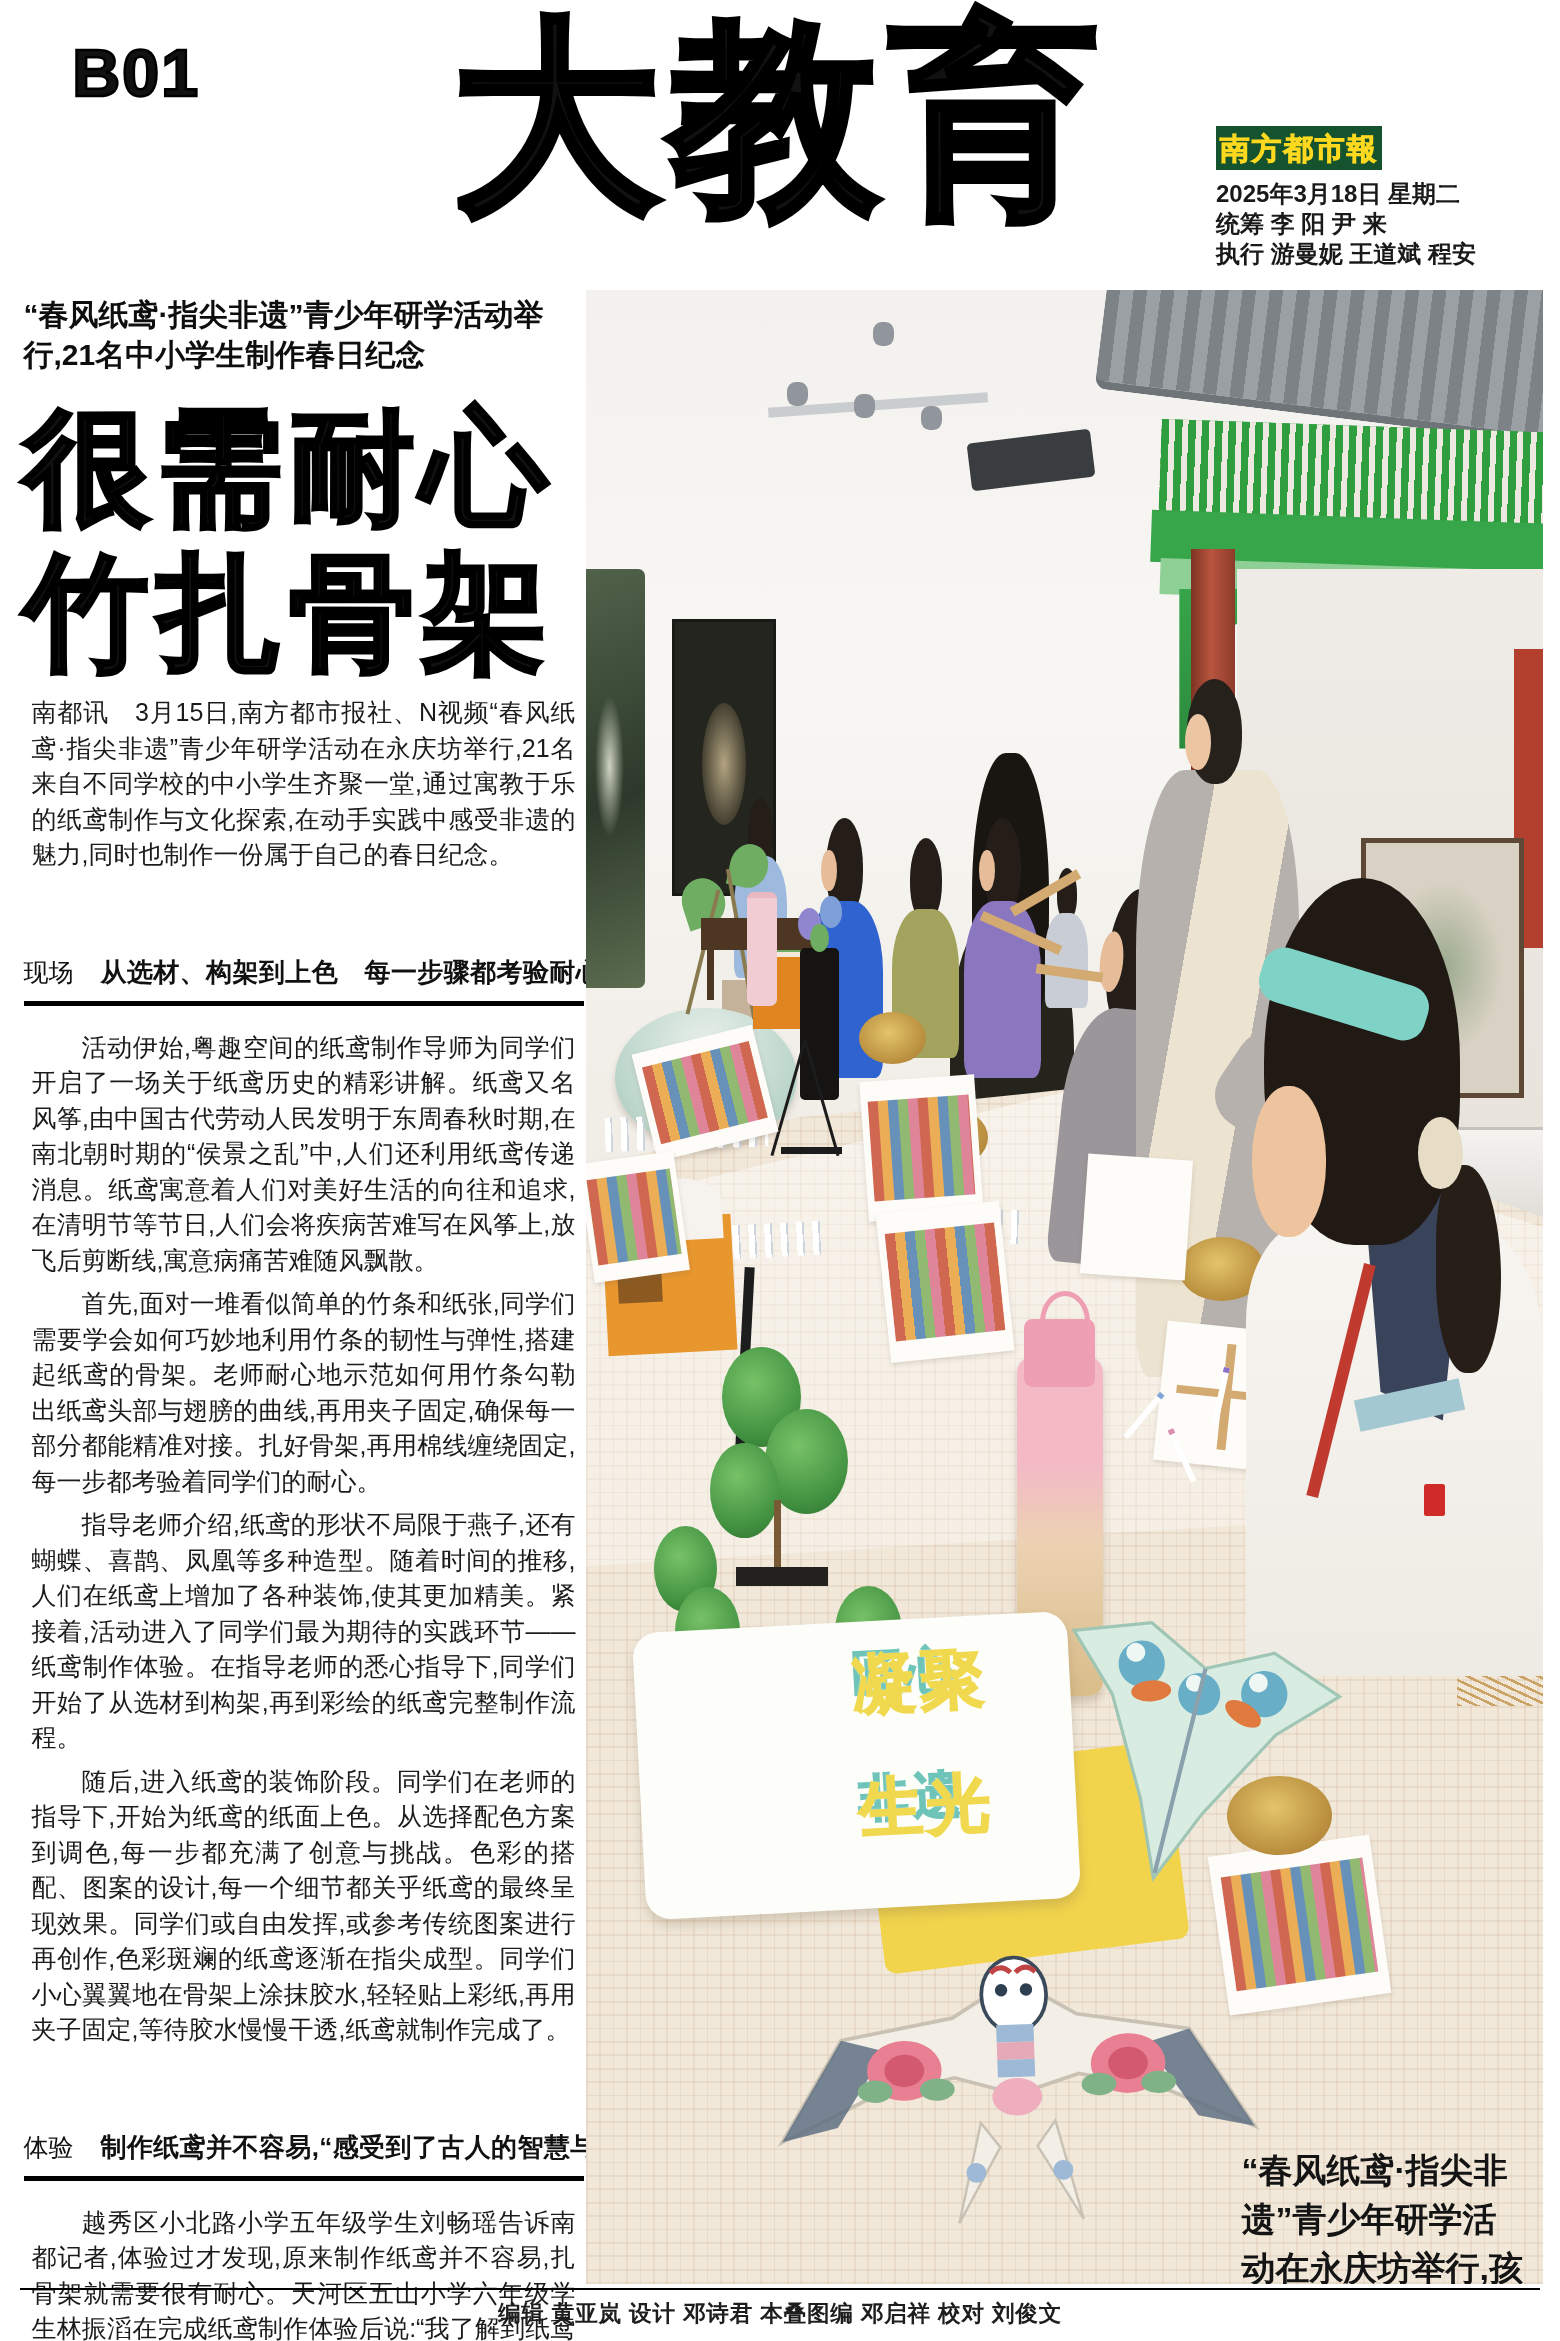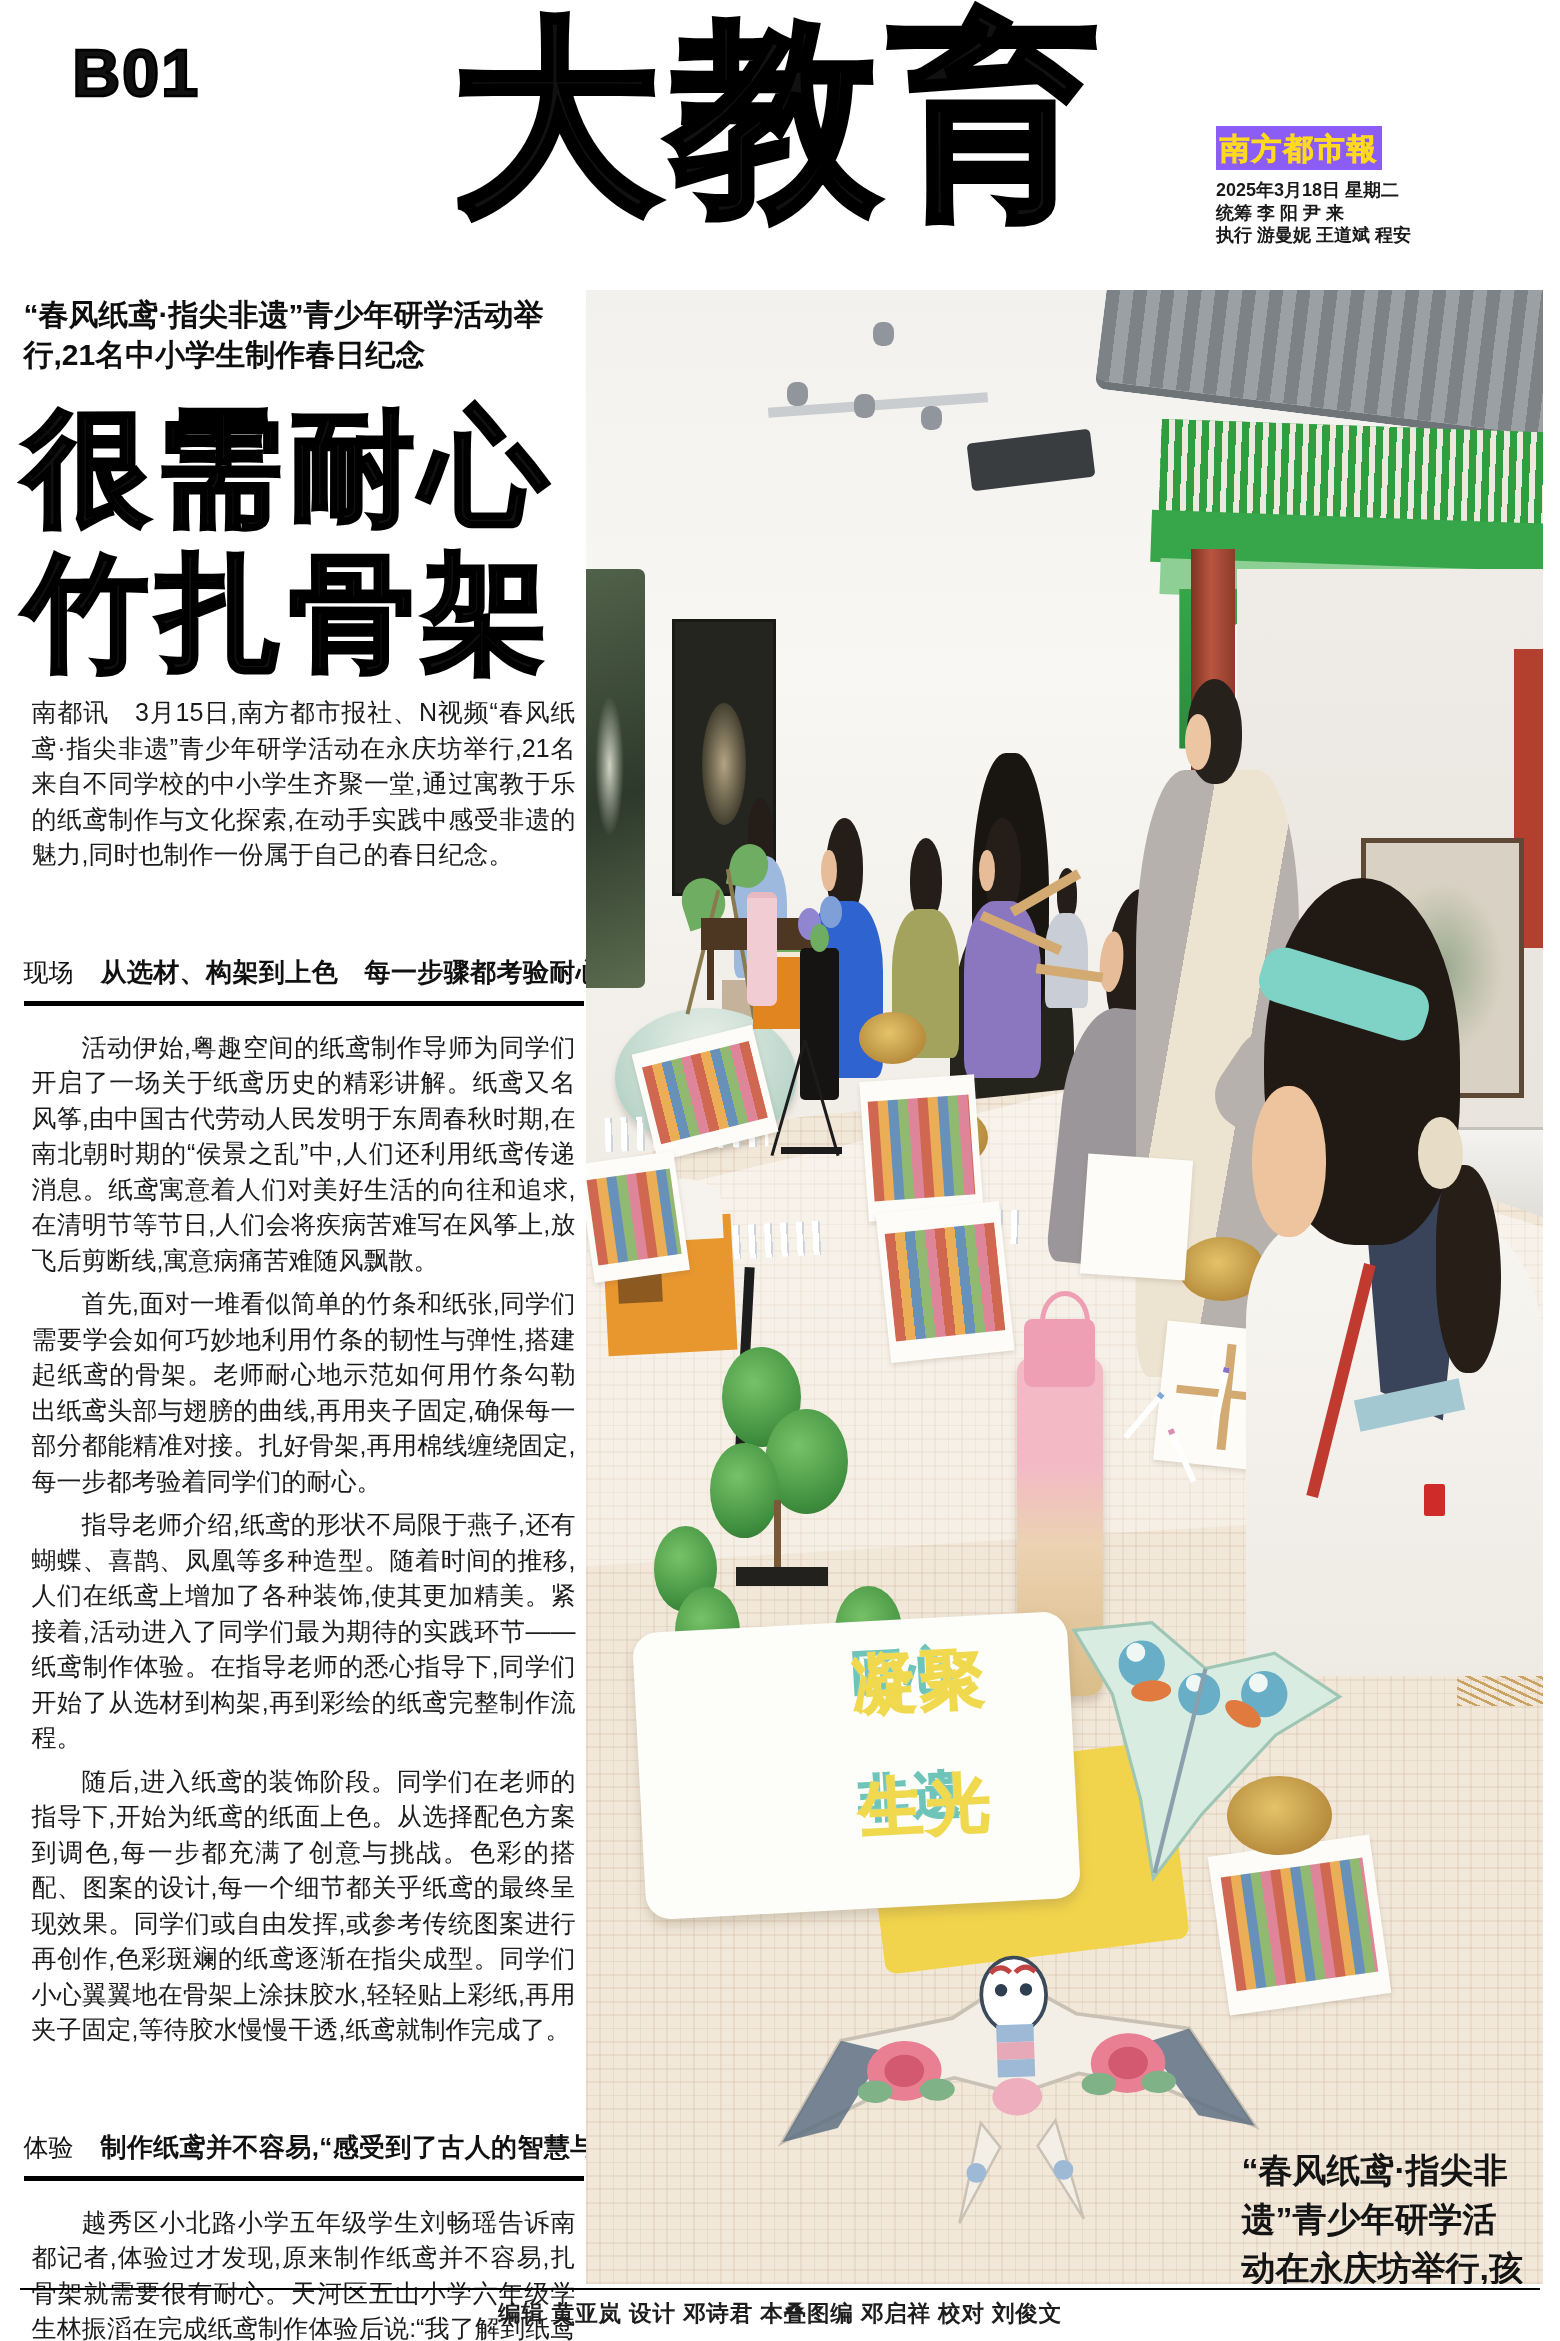--- a/index.html
+++ b/index.html
@@ -4,24 +4,24 @@
 <style>
   html,body{margin:0;padding:0;background:#ffffff;}
   .page{position:relative;width:1560px;height:2342px;background:#fff;overflow:hidden;
         font-family:"Liberation Sans", sans-serif;color:#111;}
   
   .page-num{position:absolute;left:72px;top:34px;font-size:67px;font-weight:900;
             -webkit-text-stroke:2.5px #000;letter-spacing:1.7px;}
   .masthead-title{position:absolute;left:0;right:0;top:5px;text-align:center;
             font-size:209px;font-weight:900;line-height:1.08;letter-spacing:10px;
             -webkit-text-stroke:5.9px #000;}
-  .logo-box{position:absolute;left:1216px;top:126px;width:166px;height:44px;background:#8b5cf6;
+  .logo-box{position:absolute;left:1216px;top:126px;width:166px;height:44px;background:#14532d;
             color:#ffd91f;font-size:30px;font-weight:900;text-align:center;line-height:45px;
             letter-spacing:1.7px;-webkit-text-stroke:0.8px #ffd91f;}
-  .mast-info{position:absolute;left:1216px;top:179px;font-size:18px;font-weight:600;
+  .mast-info{position:absolute;left:1216px;top:179px;font-size:24px;font-weight:600;
             line-height:1.25;color:#191919;white-space:nowrap;}
   
   .article{position:absolute;left:23.5px;top:295px;width:560px;}
   .kicker{font-size:30px;font-weight:600;line-height:1.33;color:#0e0e0e;}
   .headline{margin-top:20px;}
   .headline div{font-size:126px;font-weight:900;line-height:1.16;letter-spacing:6.7px;
             -webkit-text-stroke:3.4px #000;}
   .lead{margin-top:32px;}
   .article p,.lead{font-size:25px;line-height:1.42;color:#1b1b1b;margin:8px;text-align:justify;}
   .article p.indent{text-indent:2em;}

